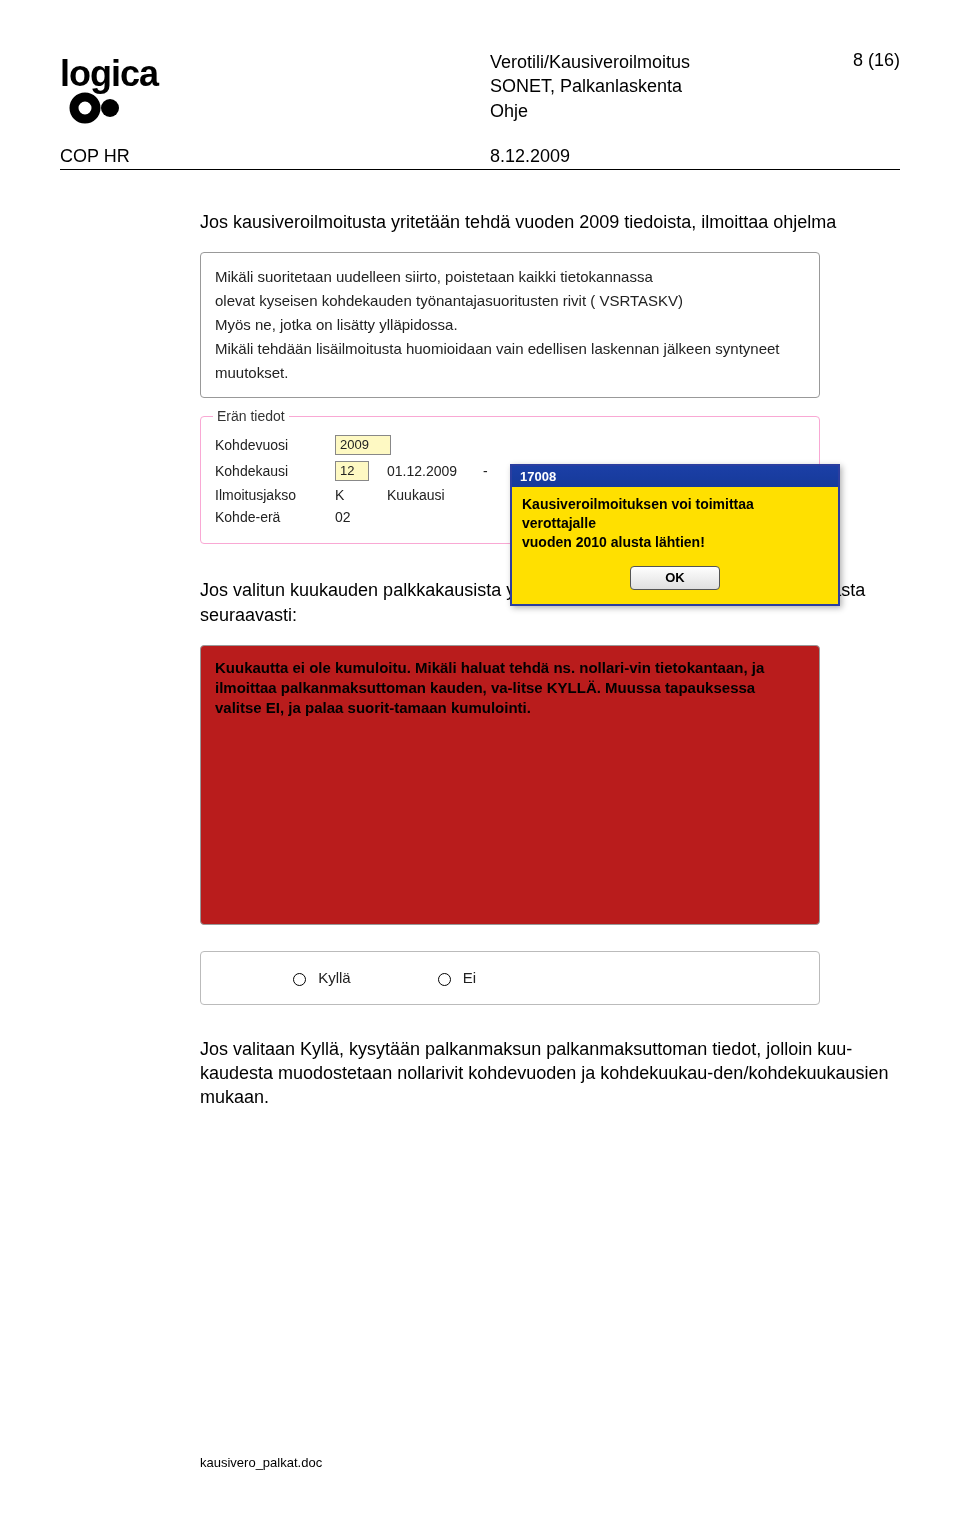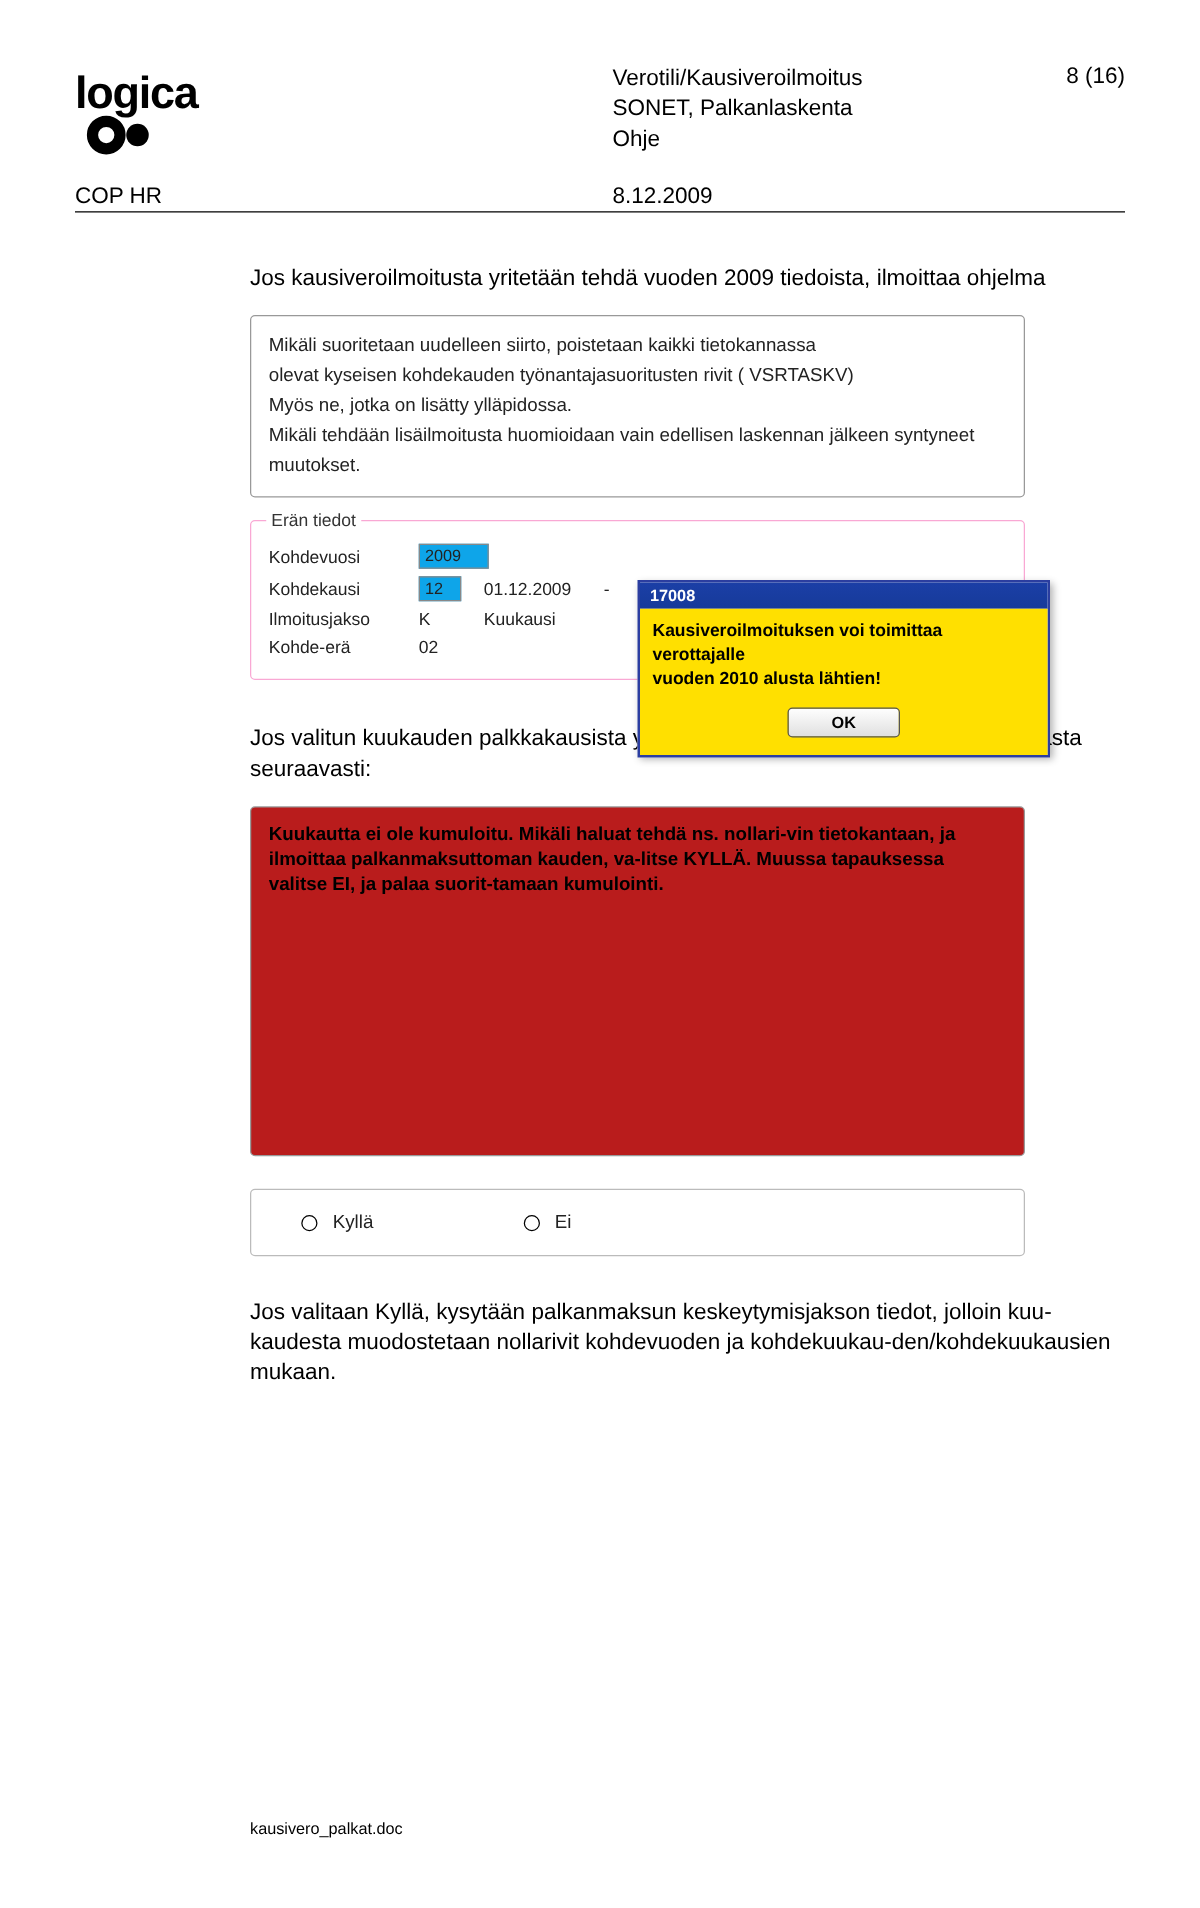--- a/index.html
+++ b/index.html
@@ -90,21 +90,21 @@
   .fld-row {
     display: flex;
     align-items: center;
     font-size: 14px;
     color: #222;
     margin-bottom: 6px;
   }
   .fld-label { width: 120px; }
   .fld-input {
     display: inline-block;
-    background: #0ea5e9;
+    background: #fef9c3;
     border: 1px solid #888;
     width: 56px;
     height: 20px;
     line-height: 18px;
     padding: 0 4px;
     font-size: 13px;
     margin-right: 18px;
   }
   .fld-plain { margin-right: 26px; }
 
@@ -167,22 +167,22 @@
     line-height: 1.35;
   }
   .radio-row {
     border: 1px solid #bbb;
     border-radius: 4px;
     background: #fff;
     width: 620px;
     height: 54px;
     display: flex;
     align-items: center;
-    padding: 0 40px;
-    gap: 120px;
+    padding: 0 92px;
+    gap: 87px;
     font-size: 15px;
     color: #222;
     margin-bottom: 32px;
   }
   .radio {
     display: inline-block;
     width: 13px;
     height: 13px;
     border: 1.5px solid #000;
     border-radius: 50%;
@@ -286,19 +286,19 @@
       <span>
         <span class="radio"></span>
         <span>Kyllä</span>
       </span>
       <span>
         <span class="radio"></span>
         <span>Ei</span>
       </span>
     </div>
 
-    <div class="para">Jos valitaan Kyllä, kysytään palkanmaksun keskeytymisjakson tiedot, jolloin kuu-kaudesta muodostetaan nollarivit kohdevuoden ja kohdekuukau-den/kohdekuukausien mukaan.</div>
+    <div class="para">Jos valitaan Kyllä, kysytään palkanmaksun palkanmaksuttoman tiedot, jolloin kuu-kaudesta muodostetaan nollarivit kohdevuoden ja kohdekuukau-den/kohdekuukausien mukaan.</div>
 
   </div>
 
 </div>
 
 <div class="footer">kausivero_palkat.doc</div>
 
 </body></html>

